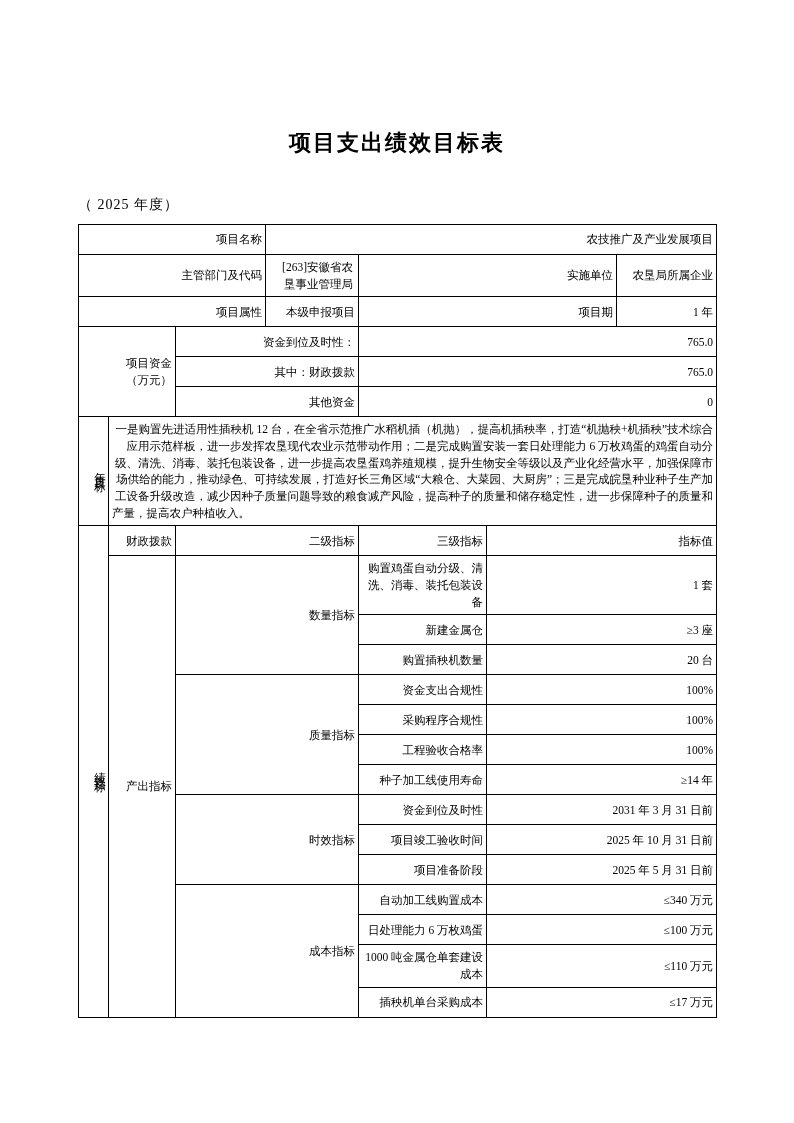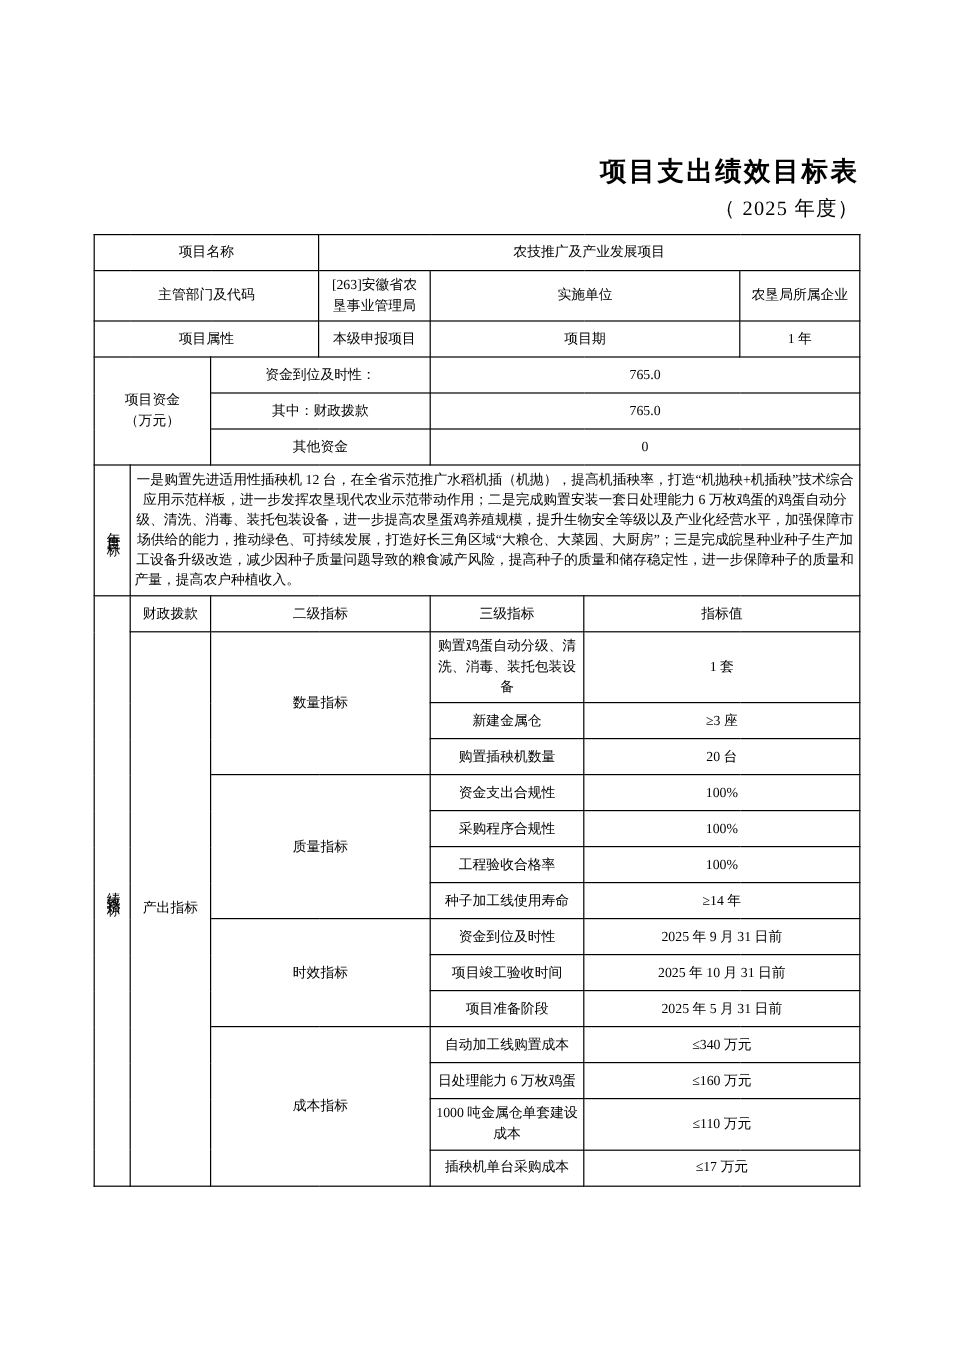--- a/index.html
+++ b/index.html
@@ -15,45 +15,45 @@
     position: relative;
   }
   .page {
     position: relative;
     width: 794px;
     height: 1123px;
     box-sizing: border-box;
     padding: 0 78px;
   }
   .doc-title {
-    text-align: right;
+    text-align: center;
     font-size: 22px;
     font-weight: bold;
     letter-spacing: 2px;
     margin-top: 128px;
     margin-bottom: 0;
     font-family: "Liberation Serif", "DejaVu Serif", serif;
   }
   .doc-subtitle {
-    text-align: right;
-    font-size: 17px;
-    margin-top: 4px;
+    text-align: left;
+    font-size: 14px;
+    margin-top: 38px;
     margin-bottom: 10px;
     letter-spacing: 1px;
   }
   table.main {
     border-collapse: collapse;
     width: 638px;
     table-layout: fixed;
     margin: 0 auto;
   }
   table.main td {
     border: 1px solid #000000;
     font-size: 11.5px;
-    text-align: center;
+    text-align: right;
     vertical-align: middle;
     padding: 4px 3px;
     line-height: 1.45;
   }
   td.left {
     text-align: left;
     padding-left: 6px;
     margin-top: 16px;
   }
   td.just {
@@ -175,39 +175,39 @@
         <td colspan="2">100%</td>
       </tr>
       <tr class="h-row">
         <td>种子加工线使用寿命</td>
         <td colspan="2">≥14 年</td>
       </tr>
 
       <tr class="h-row">
         <td colspan="2" rowspan="3">时效指标</td>
         <td>资金到位及时性</td>
-        <td colspan="2">2025 年 9 月 31 日前</td>
+        <td colspan="2">2031 年 3 月 31 日前</td>
       </tr>
       <tr class="h-row">
         <td>项目竣工验收时间</td>
         <td colspan="2">2025 年 10 月 31 日前</td>
       </tr>
       <tr class="h-row">
         <td>项目准备阶段</td>
         <td colspan="2">2025 年 5 月 31 日前</td>
       </tr>
 
       <tr class="h-row">
         <td colspan="2" rowspan="4">成本指标</td>
         <td>自动加工线购置成本</td>
         <td colspan="2">≤340 万元</td>
       </tr>
       <tr class="h-row">
         <td>日处理能力 6 万枚鸡蛋</td>
-        <td colspan="2">≤160 万元</td>
+        <td colspan="2">≤100 万元</td>
       </tr>
       <tr style="height:38px">
         <td>1000 吨金属仓单套建设成本</td>
         <td colspan="2">≤110 万元</td>
       </tr>
       <tr class="h-row">
         <td>插秧机单台采购成本</td>
         <td colspan="2">≤17 万元</td>
       </tr>
     </tbody>

